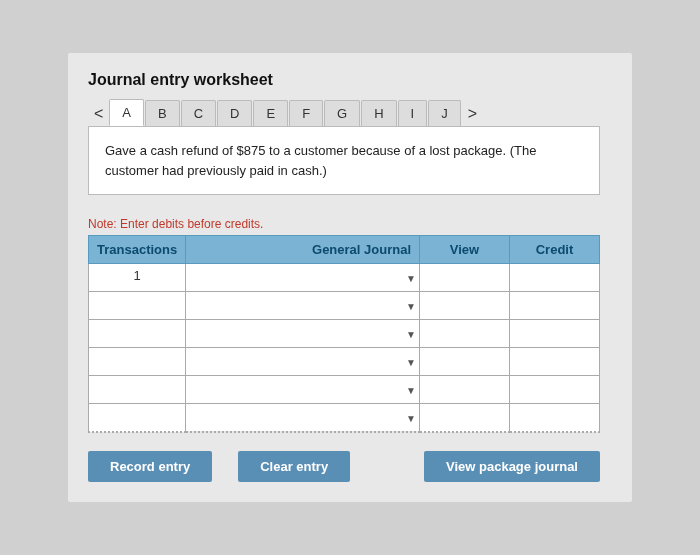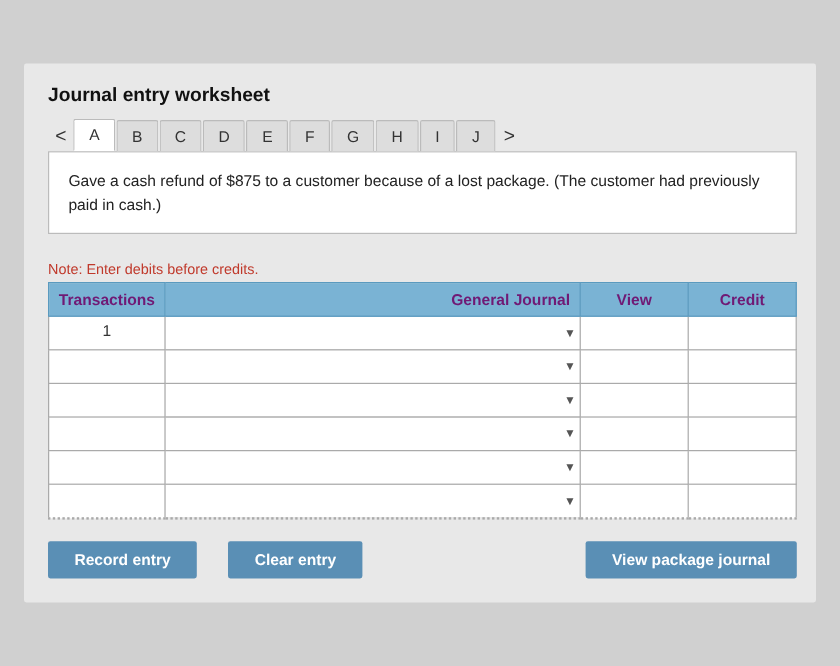--- a/index.html
+++ b/index.html
@@ -9,22 +9,22 @@
       font-size: 13px;
       display: flex;
       justify-content: center;
       align-items: center;
       width: 700px;
       height: 555px;
       overflow: hidden;
     }
     .page-container {
       background: #e8e8e8;
-      width: 660px;
-      padding: 18px 16px 20px 20px;
+      width: 564px;
+      padding: 18px 32px 20px 20px;
       border-radius: 2px;
     }
     .page-title {
       font-size: 16px;
       font-weight: bold;
       color: #111;
       margin-bottom: 10px;
     }
     .tab-nav {
       display: flex;
@@ -74,21 +74,21 @@
     }
     .journal-table {
       width: 100%;
       border-collapse: collapse;
       border: 1px solid #888;
     }
     .journal-table thead tr {
       background: #7ab3d4;
     }
     .journal-table thead th {
-      color: #701a75;
+      color: #0c4a6e;
       font-weight: bold;
       font-size: 13px;
       padding: 6px 8px;
       border: 1px solid #5a9abf;
       text-align: center;
     }
     .journal-table thead th.transactions-col {
       text-align: center;
       width: 90px;
     }

